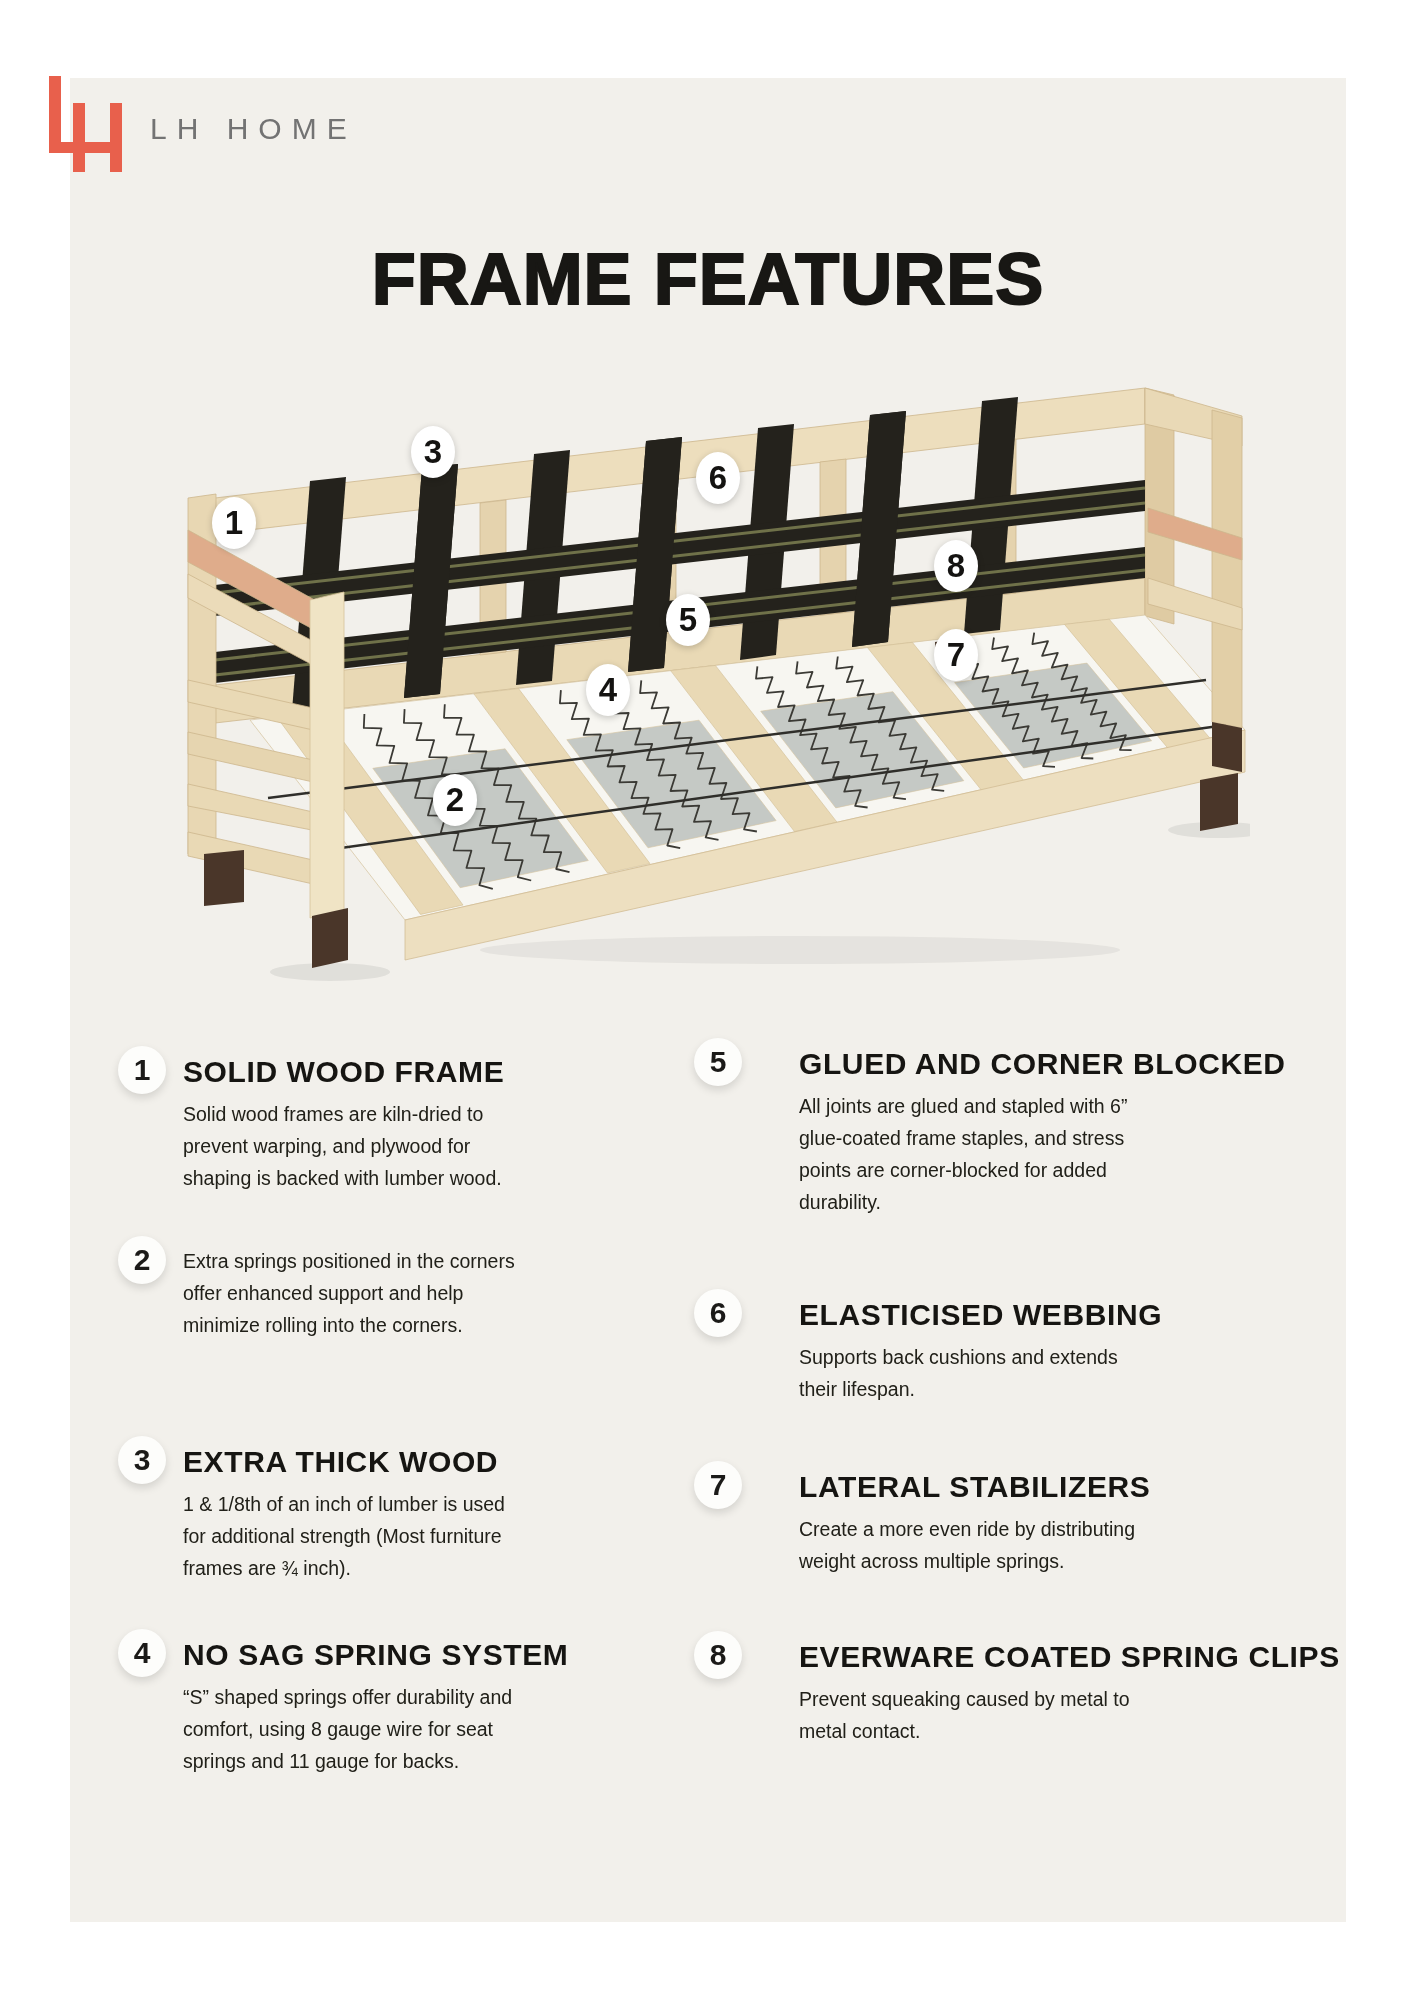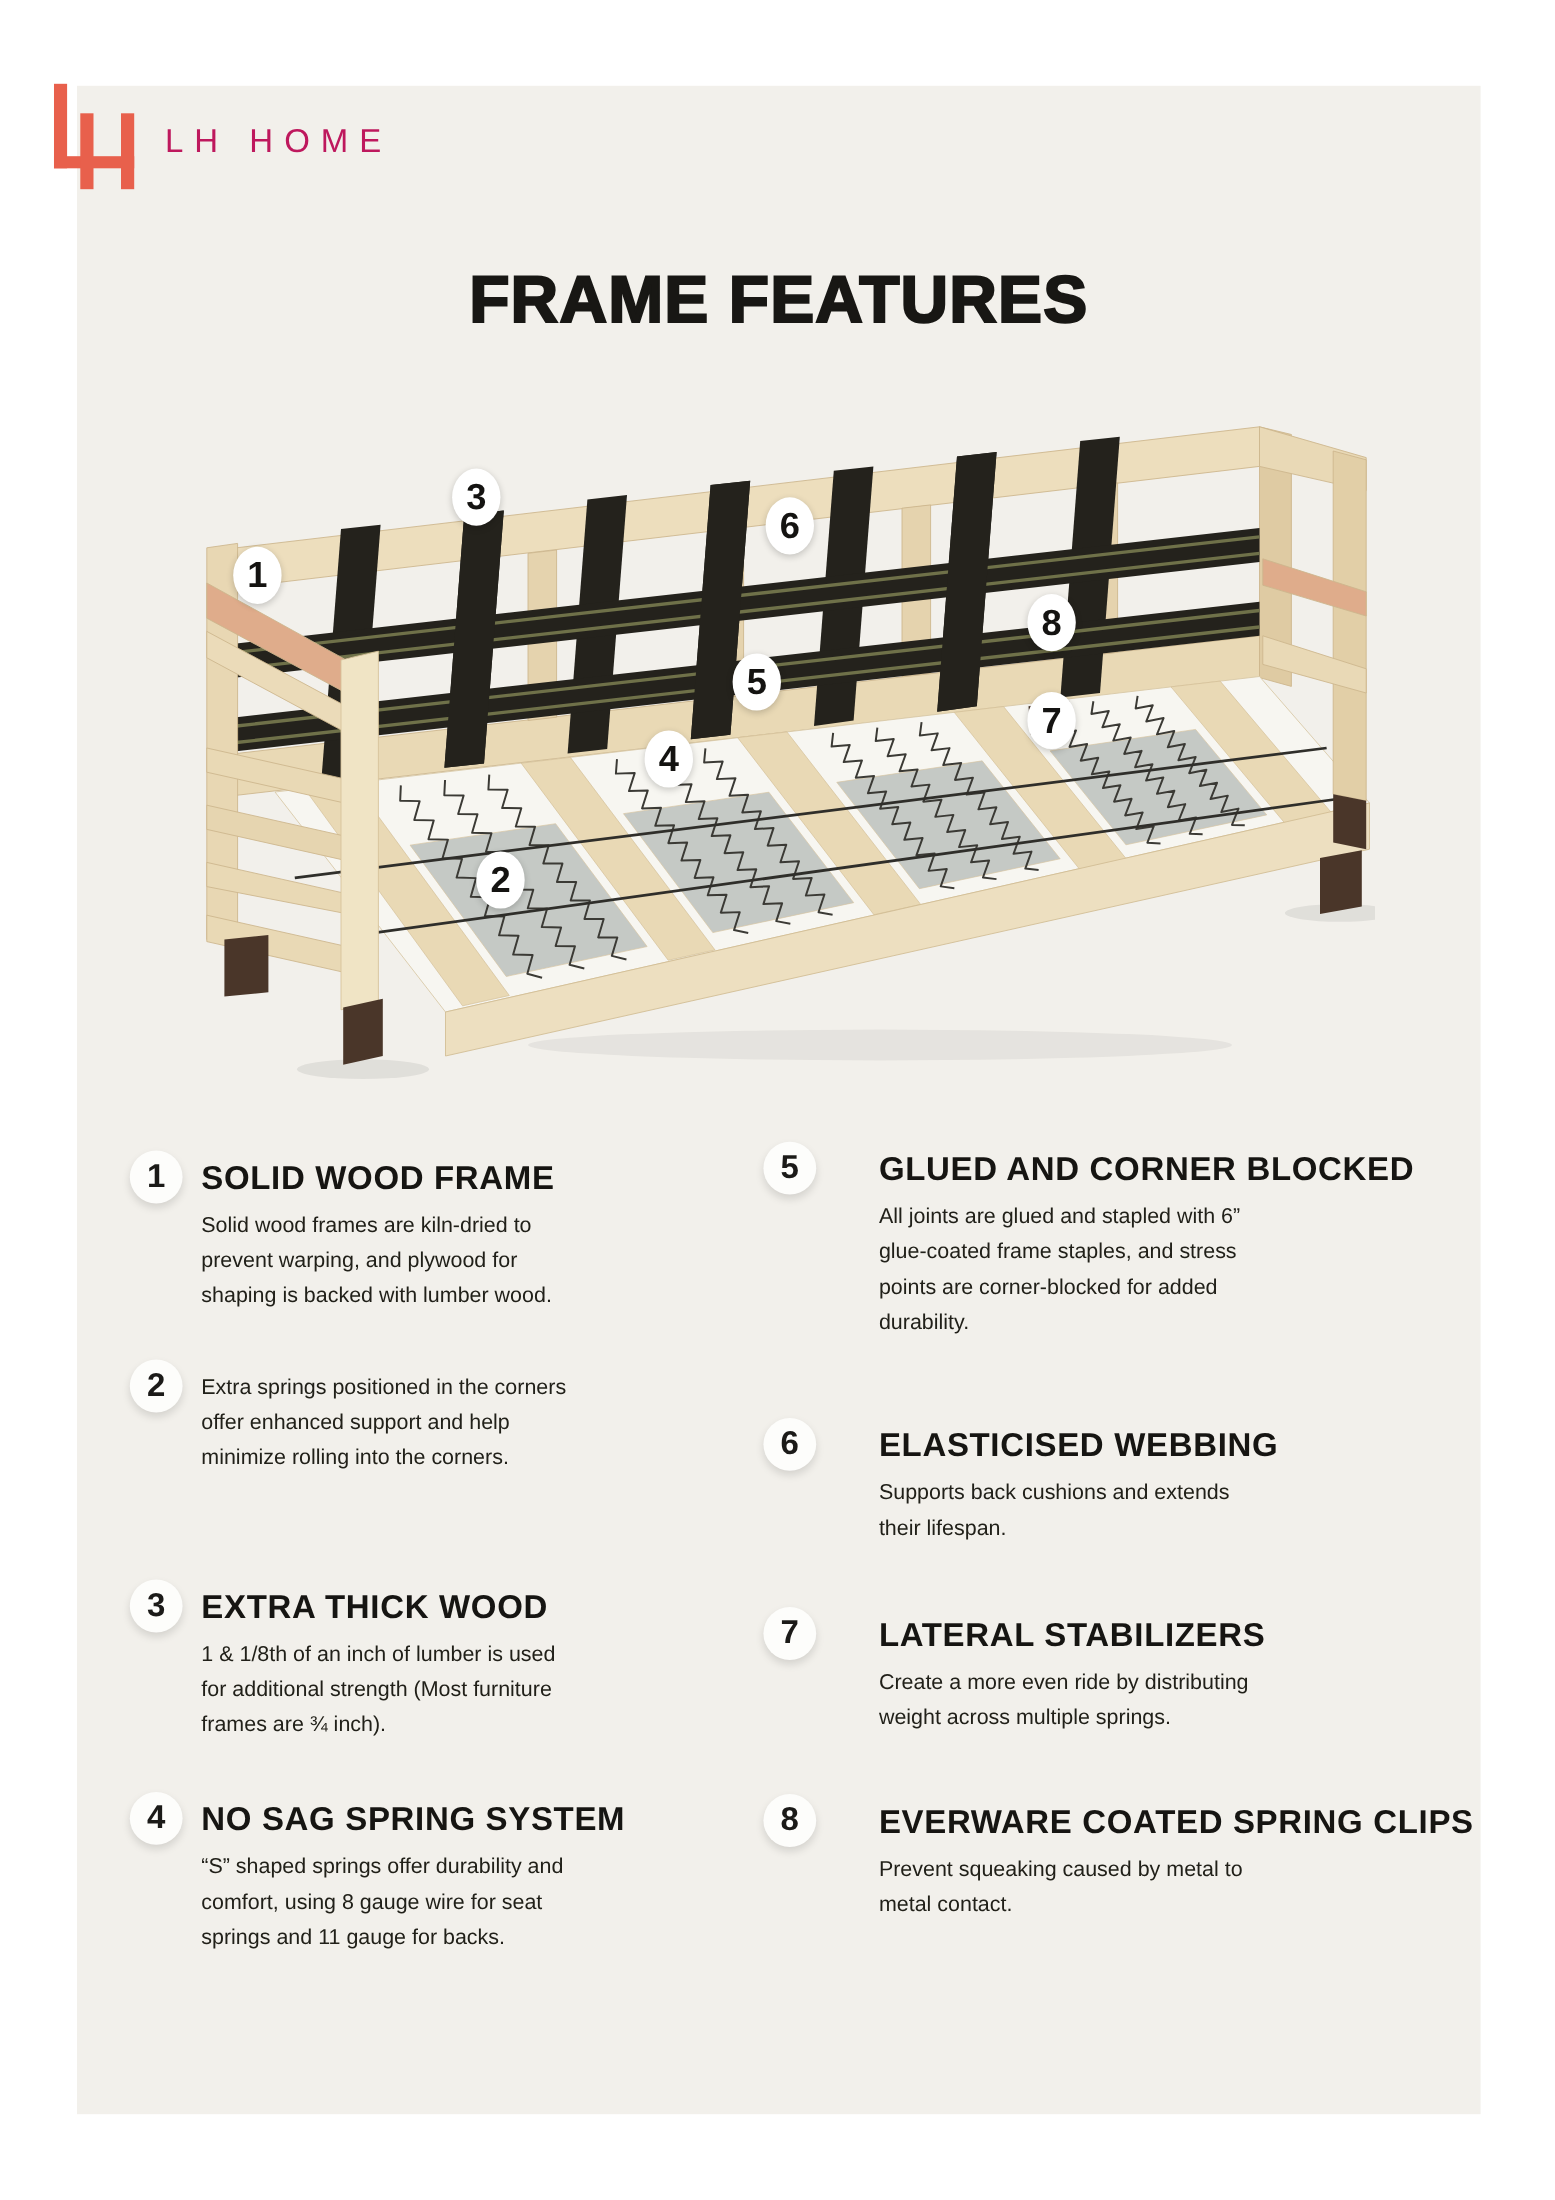--- a/index.html
+++ b/index.html
@@ -1,23 +1,23 @@
 <!DOCTYPE html>
 <html><head>
 <meta charset="utf-8">
 <style>
   html,body{margin:0;padding:0;background:#ffffff;}
   .page{position:relative;width:1414px;height:2000px;background:#ffffff;overflow:hidden;
         font-family:"Liberation Sans",sans-serif;color:#1c1b19;}
   .card{position:absolute;left:70px;top:78px;width:1276px;height:1844px;background:#f2f0eb;}
   .logo-mark{position:absolute;left:49px;top:76px;width:74px;height:97px;}
   .brand-name{position:absolute;left:150px;top:112px;font-size:30px;letter-spacing:10px;
-              color:#be185d;font-weight:400;}
+              color:#737373;font-weight:400;}
   .page-title{position:absolute;left:70px;top:238px;width:1276px;text-align:center;
-              font-size:60px;font-weight:700;letter-spacing:1px;color:#181714;
+              font-size:72px;font-weight:700;letter-spacing:1px;color:#181714;
               -webkit-text-stroke:2px #181714;}
   .sofa-wrap{position:absolute;left:160px;top:380px;width:1090px;height:620px;}
   .sofa-wrap svg{position:absolute;left:0;top:0;width:100%;height:100%;}
   .callout{position:absolute;width:44px;height:52px;border-radius:50%;background:#ffffff;
            display:flex;align-items:center;justify-content:center;font-size:33px;font-weight:700;
            color:#141311;box-shadow:0 2px 7px rgba(0,0,0,.20);}
   .feature{position:absolute;display:flex;gap:17px;align-items:flex-start;}
   .fnum{width:48px;height:48px;border-radius:50%;background:#fdfdfb;flex:0 0 48px;
         box-shadow:0 4px 8px rgba(0,0,0,.13);display:flex;align-items:center;justify-content:center;
         font-size:30px;font-weight:700;color:#1b1a18;}

